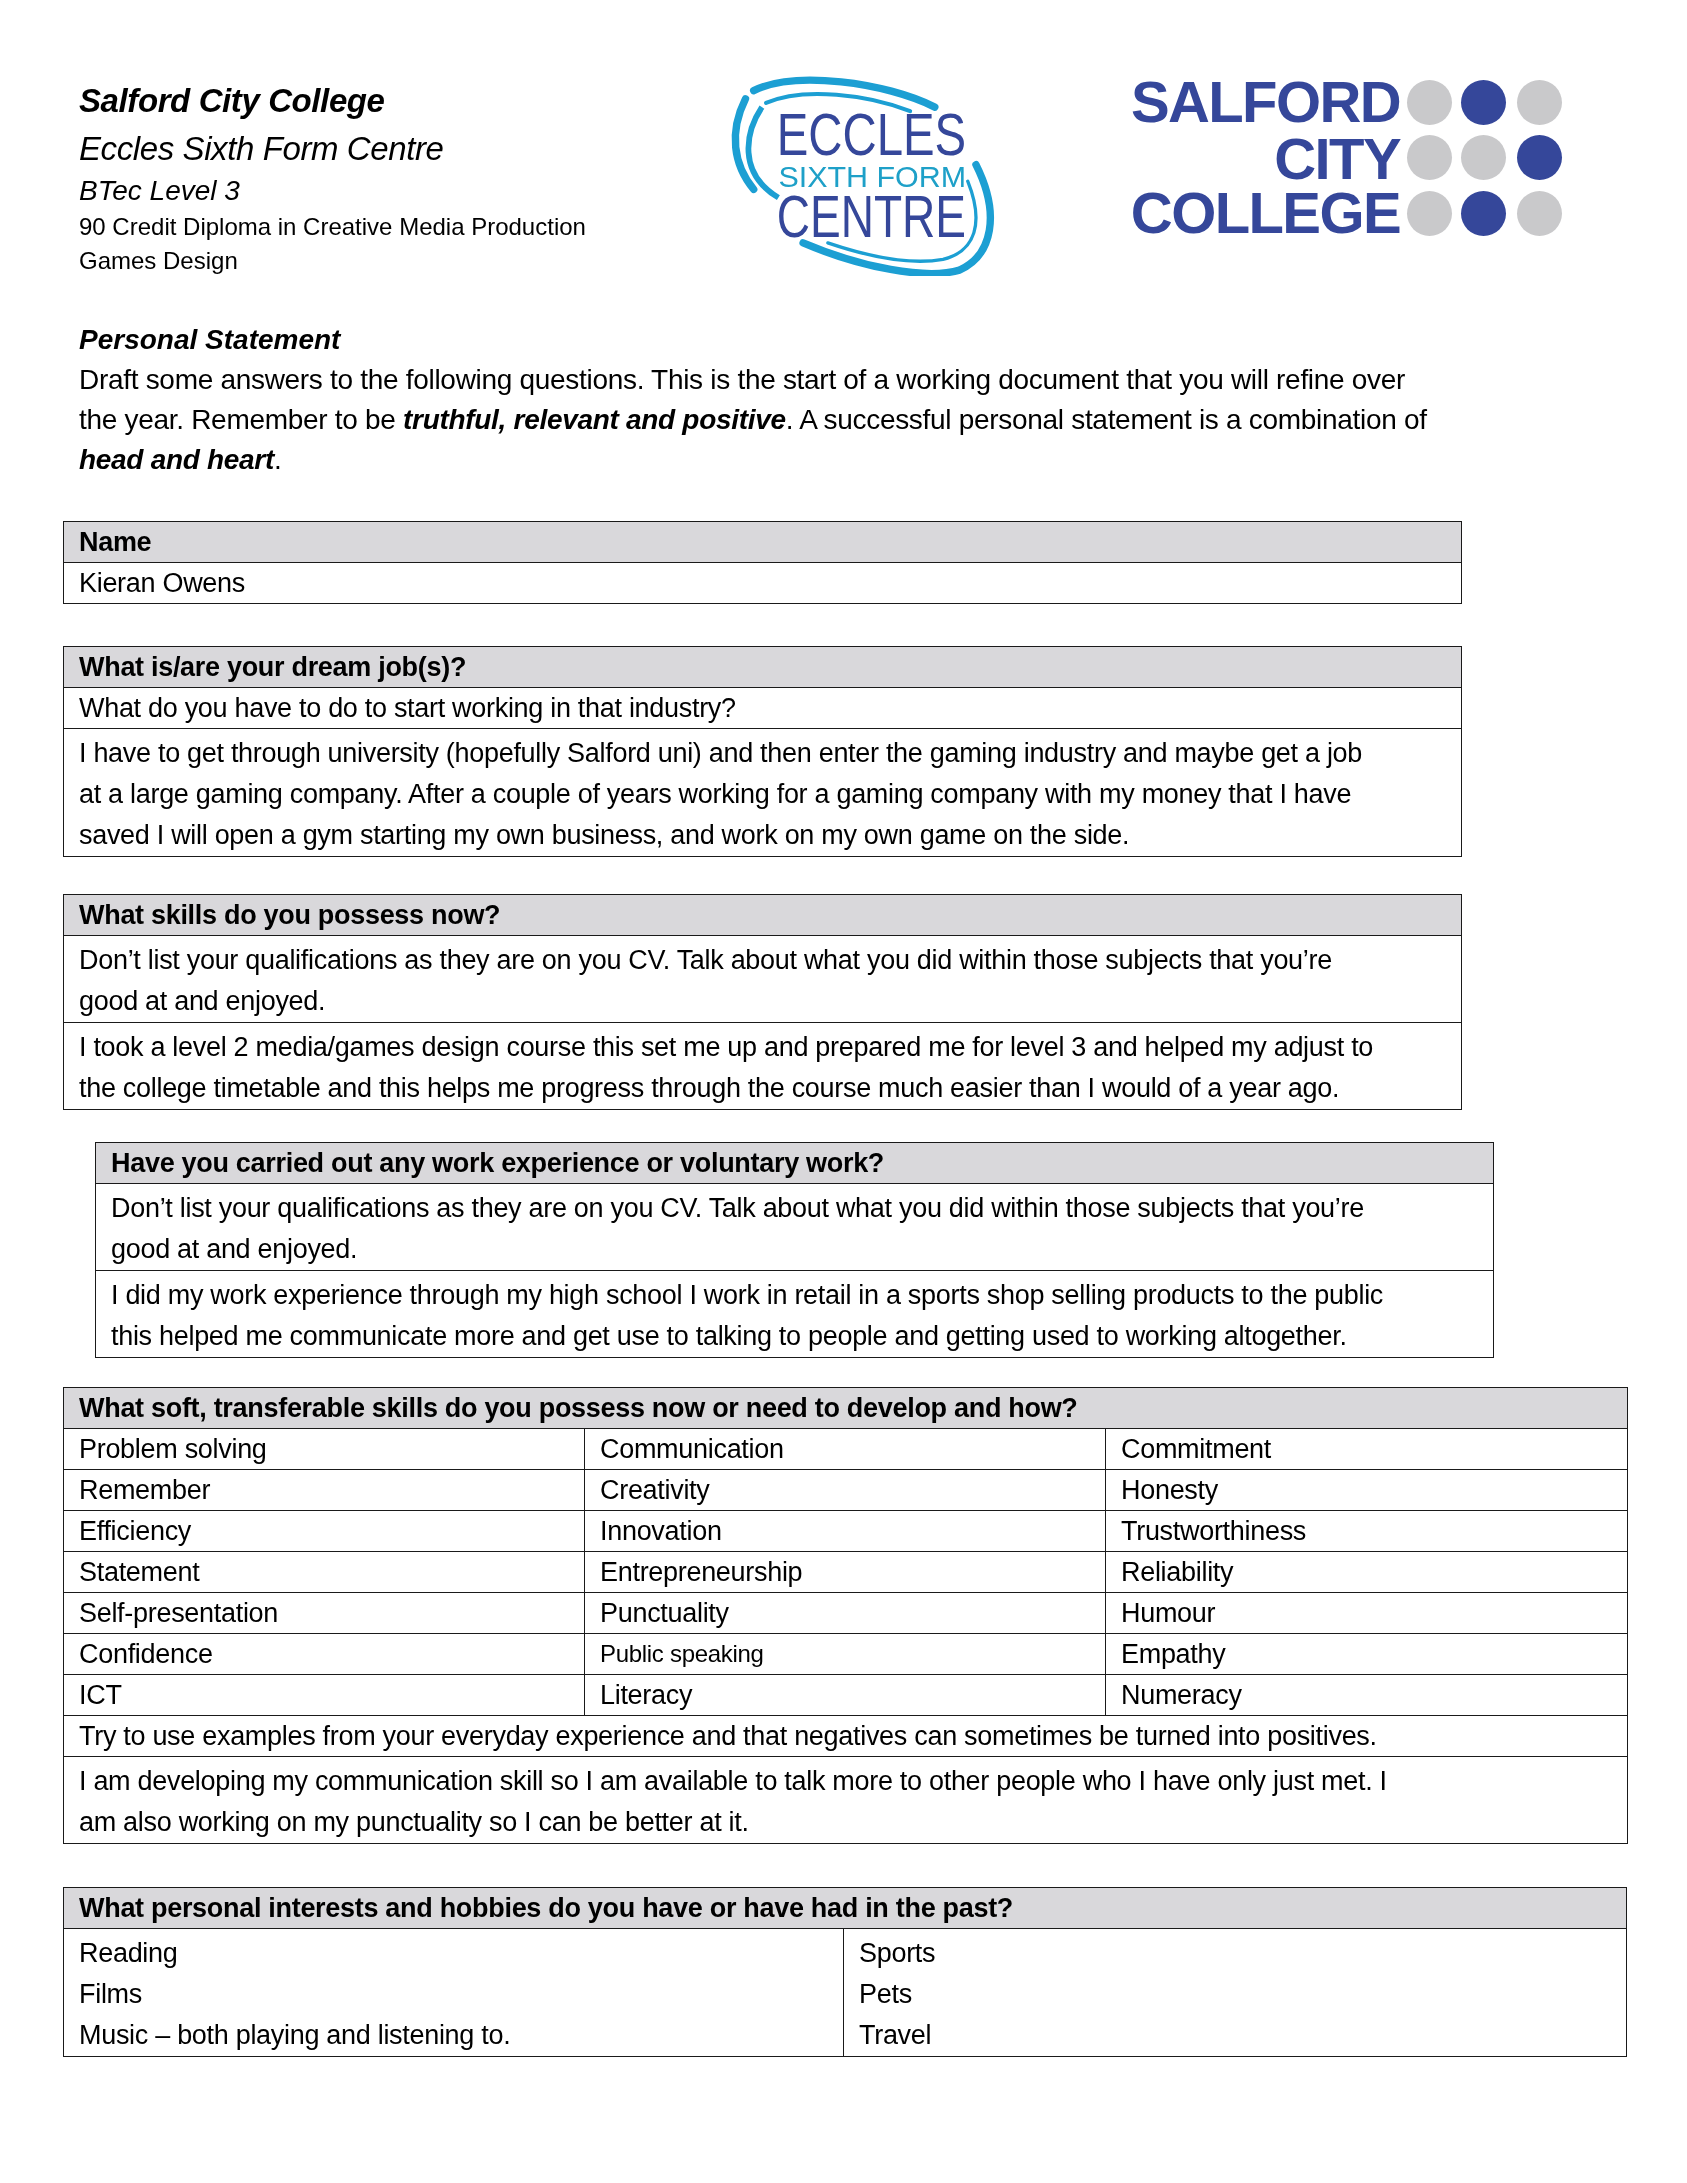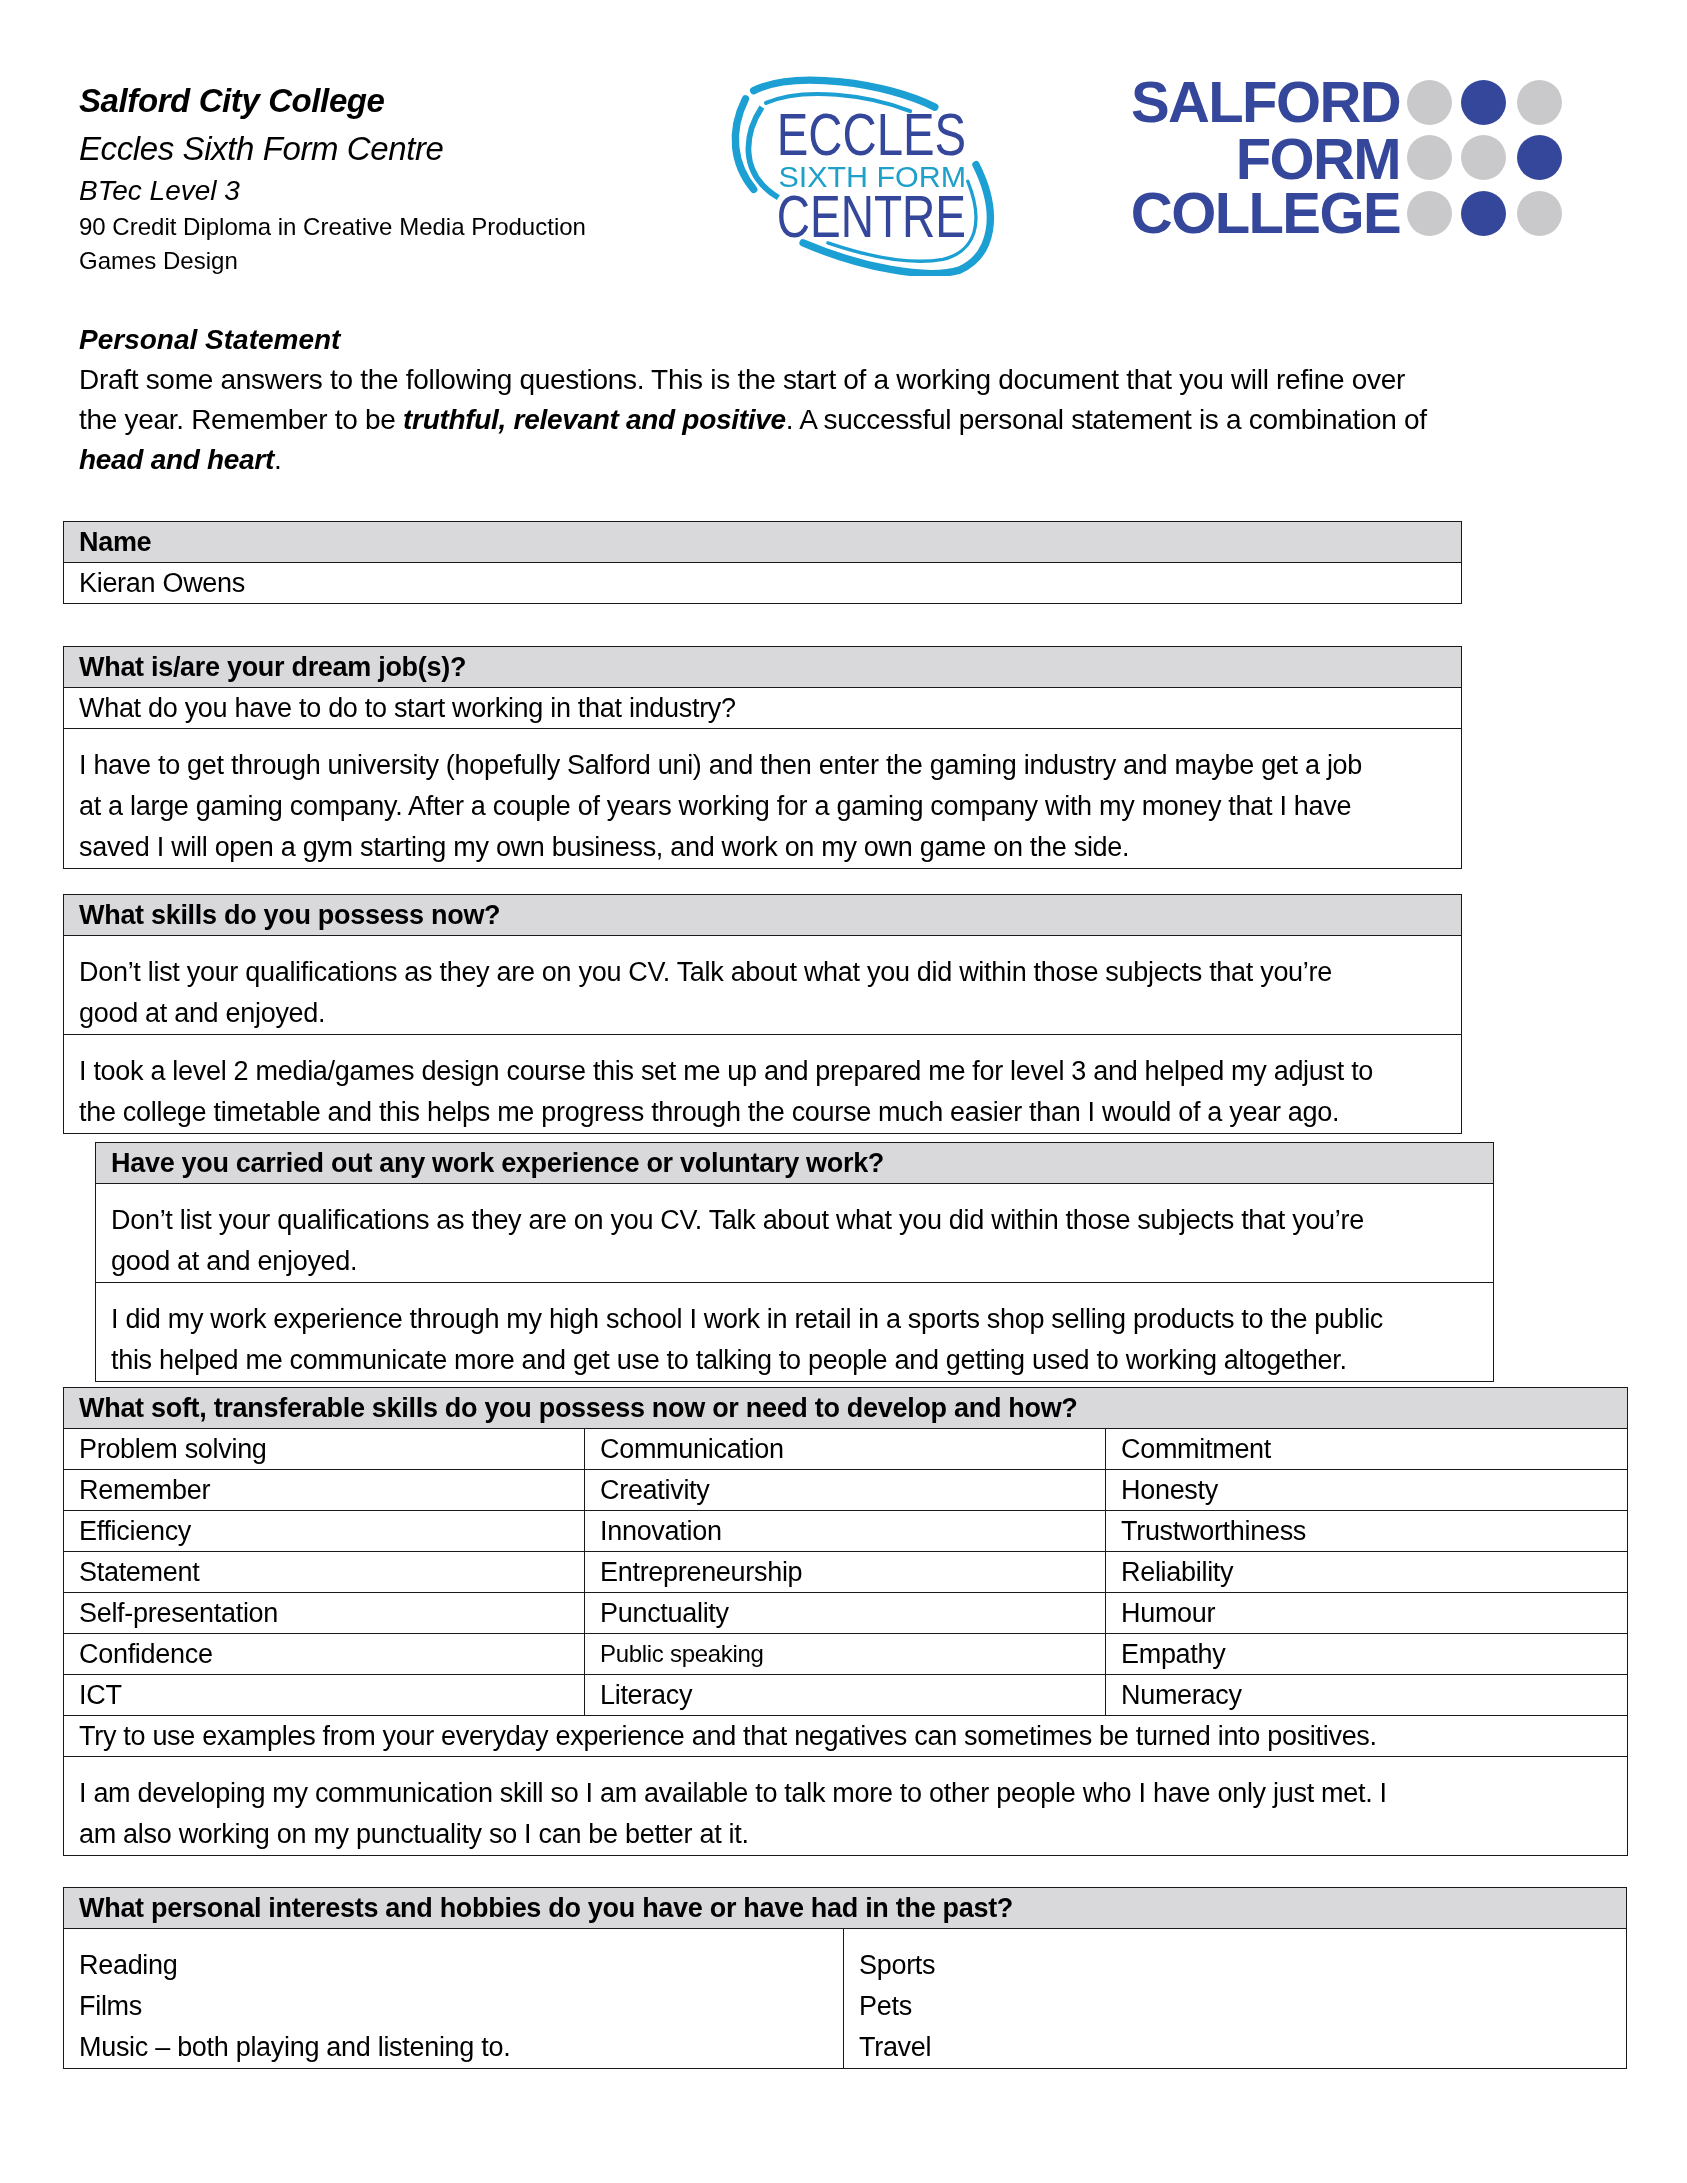--- a/index.html
+++ b/index.html
@@ -15,21 +15,21 @@
   .intro { position:absolute; left:79px; top:320px; width:1549px; font-size:28px; line-height:40px; }
   .intro .ps-title { font-weight:bold; font-style:italic; display:block; }
   .intro .line { display:block; white-space:nowrap; letter-spacing:-0.3px; }
   .emph { font-weight:bold; font-style:italic; }
 
   table.doc { position:absolute; left:63px; width:1399px; border-collapse:collapse; table-layout:fixed; }
   table.doc td { border:1.6px solid #1a1a1a; padding:0 0 0 15px; font-size:27px; vertical-align:top;
                  white-space:nowrap; letter-spacing:-0.3px; overflow:hidden; }
   table.doc td.head { background:#d9d8db; font-weight:bold; height:40px; line-height:40px; }
   table.doc td.row { height:40px; line-height:40px; }
-  table.doc td.multi { line-height:41px; padding-top:16px; }
+  table.doc td.multi { line-height:41px; padding-top:4px; }
   table.doc td.multi span { display:block; }
   .small { font-size:24px !important; }
 
   
   .logo-eccles { position:absolute; left:729px; top:74px; width:284px; height:202px; }
   .logo-salford { position:absolute; left:1141px; top:73px; width:428px; height:165px; }
   .sal-word { position:absolute; right:169px; font-weight:bold; color:#35479a; font-size:58px; line-height:49px;
               letter-spacing:-1.6px; white-space:nowrap; }
   .dot { position:absolute; width:45px; height:45px; border-radius:50%; }
 </style>
@@ -53,21 +53,21 @@
     <path d="M300 110 C 330 170, 320 220, 280 238 C 240 250, 160 235, 90 205" stroke="#1c9fd3" stroke-width="9" fill="none" stroke-linecap="round"></path>
     <path d="M290 130 C 310 180, 300 215, 260 225 C 220 232, 170 222, 120 205" stroke="#1c9fd3" stroke-width="4" fill="none" stroke-linecap="round"></path>
     <text x="58" y="98" font-family="Liberation Sans, sans-serif" font-size="72" fill="#35479a" textLength="230" lengthAdjust="spacingAndGlyphs">ECCLES</text>
     <text x="60" y="137" font-family="Liberation Sans, sans-serif" font-size="36" fill="#1ea0c8" textLength="228" lengthAdjust="spacingAndGlyphs">SIXTH FORM</text>
     <text x="58" y="198" font-family="Liberation Sans, sans-serif" font-size="72" fill="#35479a" textLength="230" lengthAdjust="spacingAndGlyphs">CENTRE</text>
   </svg>
 </div>
 
 <div class="logo-salford">
   <div class="sal-word" style="top:4.1px;">SALFORD</div>
-  <div class="sal-word" style="top:61px;">FORM</div>
+  <div class="sal-word" style="top:61px;">CITY</div>
   <div class="sal-word" style="top:115px;">COLLEGE</div>
   <div>
     <div class="dot" style="left:266px;top:6.6px;background:#c9c9cb"></div>
     <div class="dot" style="left:320px;top:6.6px;background:#35479a"></div>
     <div class="dot" style="left:376px;top:6.6px;background:#c9c9cb"></div>
     <div class="dot" style="left:266px;top:62px;background:#c9c9cb"></div>
     <div class="dot" style="left:320px;top:62px;background:#c9c9cb"></div>
     <div class="dot" style="left:376px;top:62px;background:#35479a"></div>
     <div class="dot" style="left:266px;top:118px;background:#c9c9cb"></div>
     <div class="dot" style="left:320px;top:118px;background:#35479a"></div>

